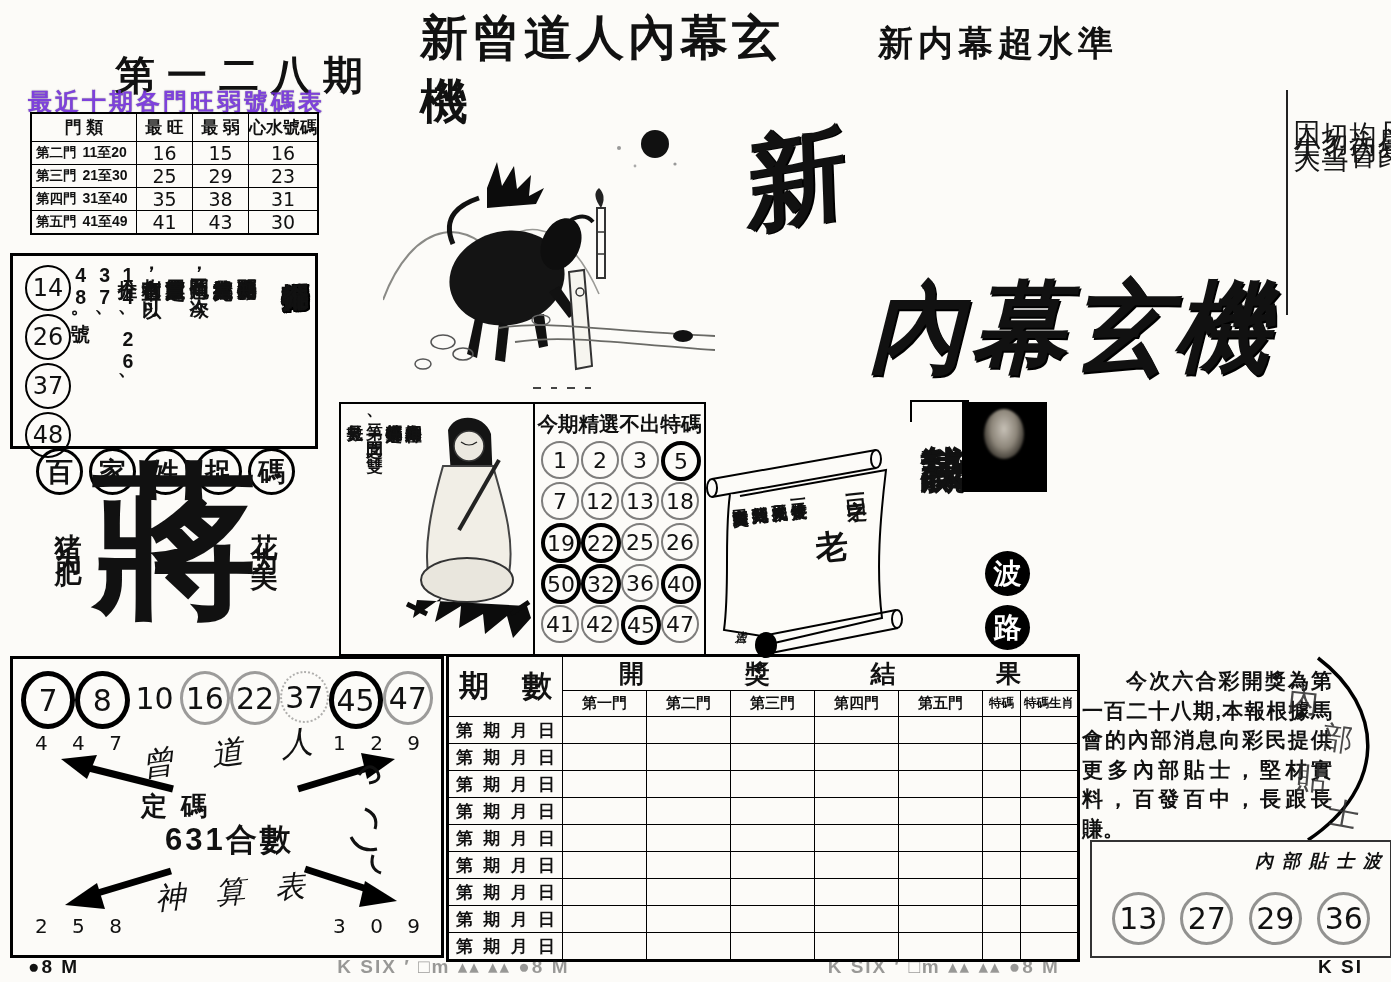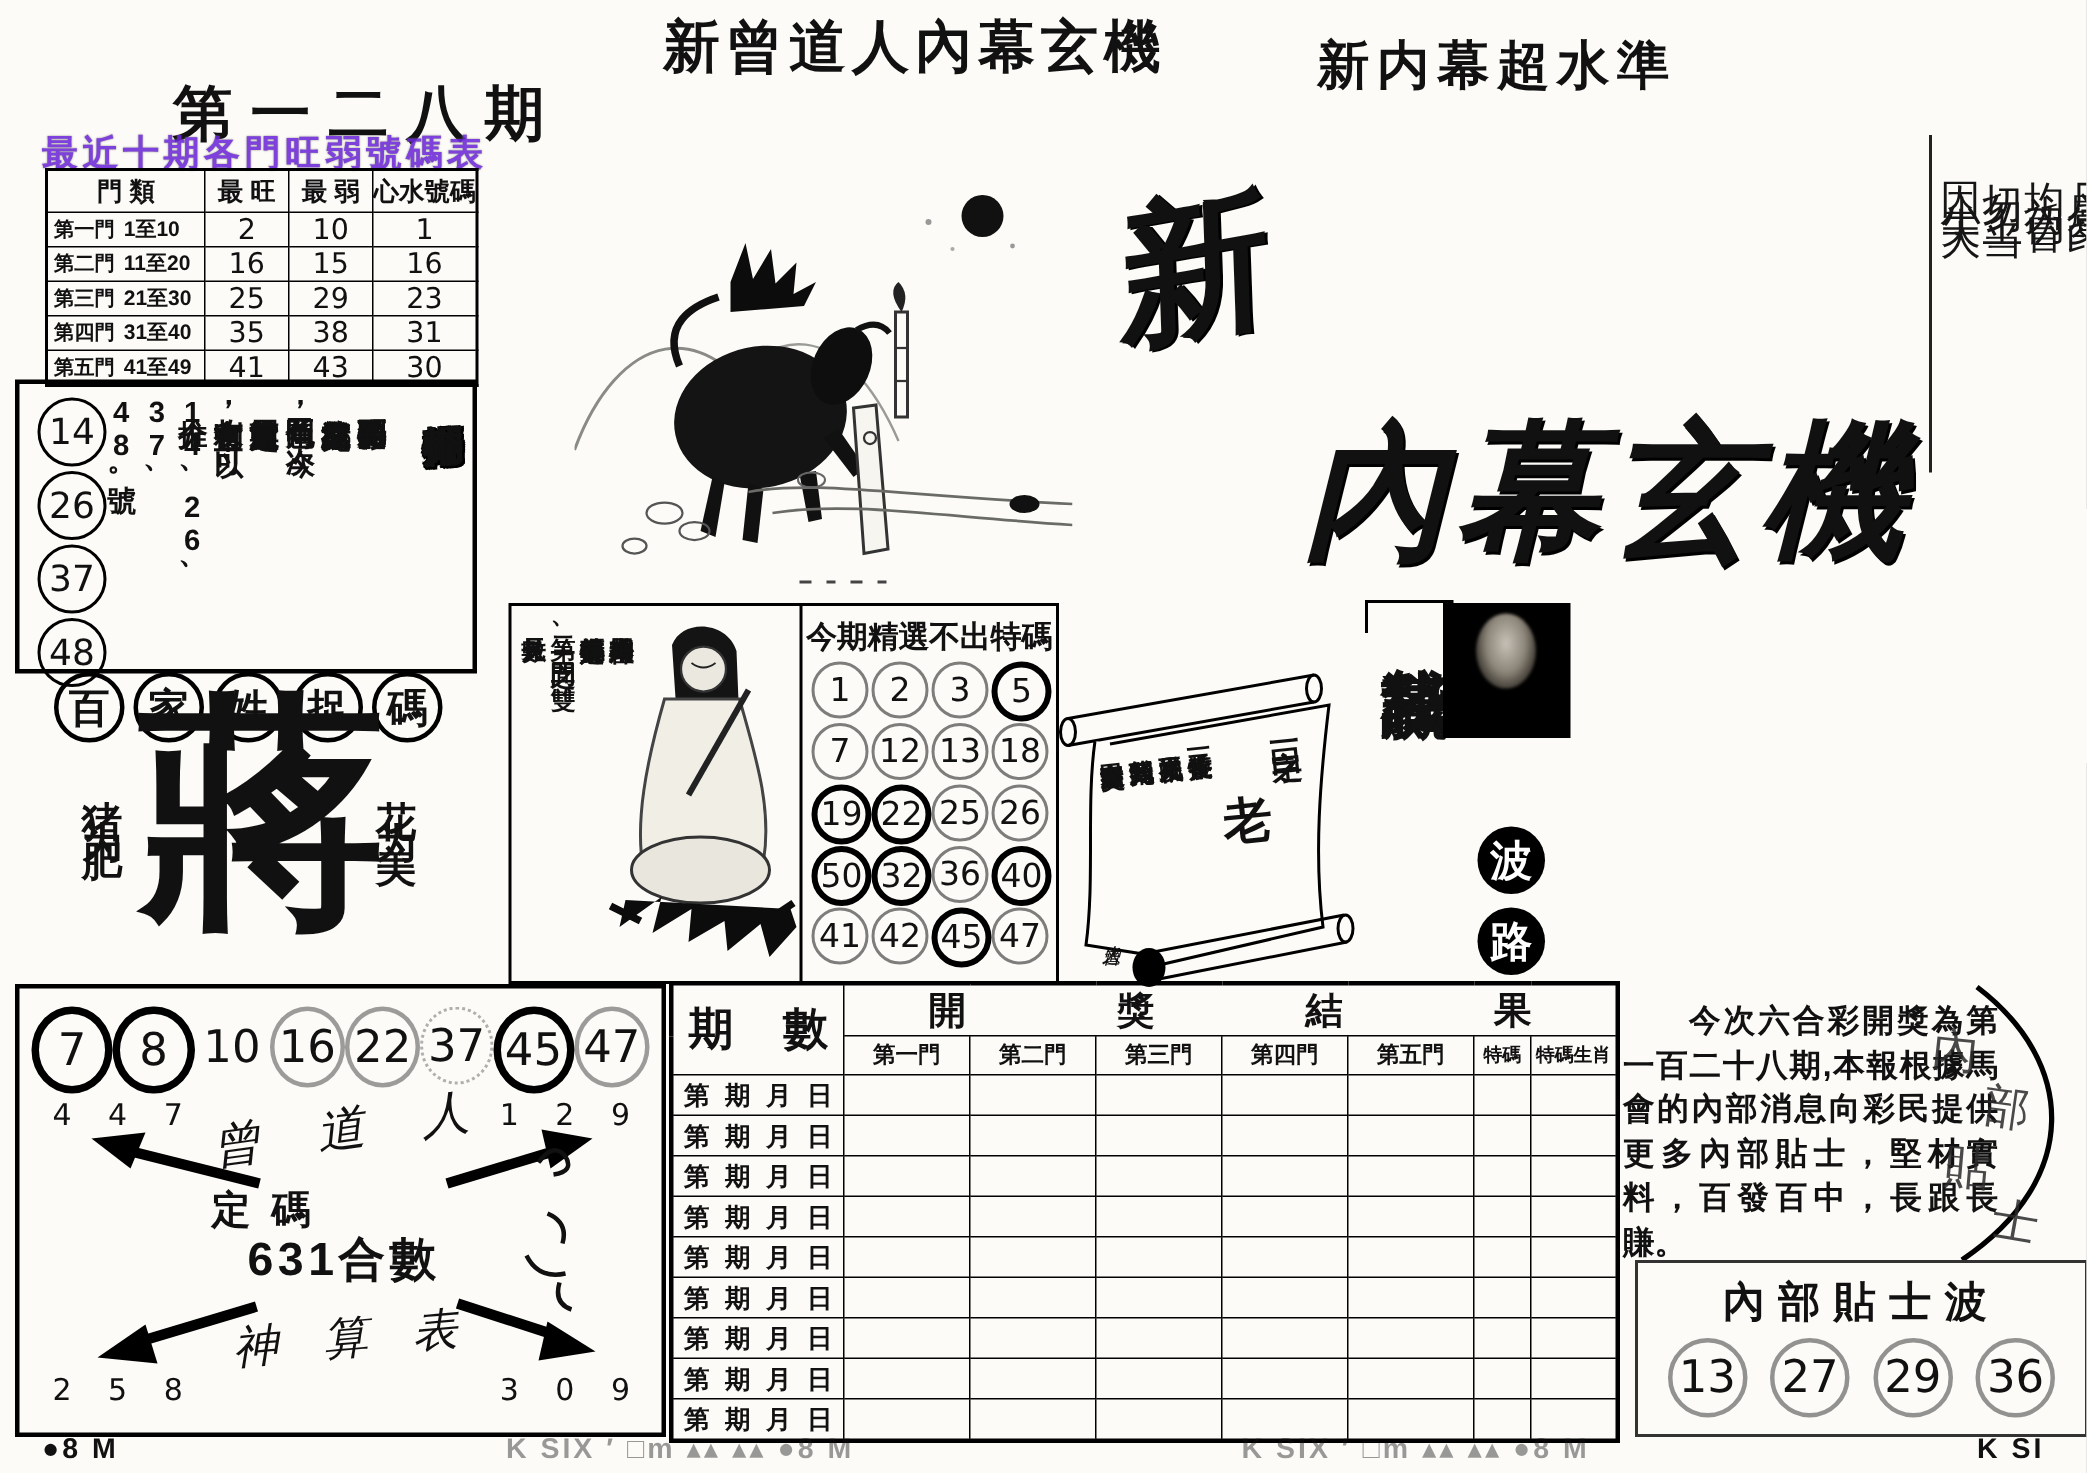--- a/index.html
+++ b/index.html
@@ -2,21 +2,21 @@
 <html><head>
 <meta charset="utf-8">
 <style>
   html,body{margin:0;padding:0;background:#d9d9d6;}
   .page{position:relative;width:1391px;height:982px;background:#fcfbf8;overflow:hidden;
         font-family:"Liberation Sans","DejaVu Sans",sans-serif;color:#111;}
   .abs{position:absolute;}
   .num{font-family:"DejaVu Sans",sans-serif;}
 
   
-  .main-title{left:420px;top:6px;width:380px;text-align:center;font-size:38px;font-weight:900;letter-spacing:4px;}
+  .main-title{left:420px;top:6px;width:380px;text-align:left;font-size:48px;font-weight:900;letter-spacing:4px;}
   .sec-title{left:878px;top:20px;font-size:35px;font-weight:900;letter-spacing:5px;}
   .issue-title{left:115px;top:48px;font-size:40px;font-weight:900;letter-spacing:12px;}
   .masthead{left:893px;top:262px;font-size:96px;font-weight:900;letter-spacing:6px;
             transform:skewX(-14deg) scaleY(1.04);transform-origin:left top;text-shadow:2px 2px 0 #000;}
   .xin{left:745px;top:112px;font-size:102px;font-weight:900;transform:rotate(-10deg) skewX(-8deg);text-shadow:2px 1px 0 #000;}
 
   
   .warning{left:1292px;top:100px;height:160px;writing-mode:vertical-rl;text-orientation:upright;
            font-size:27px;font-weight:500;color:#161616;}
   .warning div{line-height:1.0;letter-spacing:8px;margin:0 1px;}
@@ -128,21 +128,21 @@
   
   .insider-para{left:1082px;top:666px;width:250px;font-size:21px;font-weight:700;line-height:29.5px;
                 text-align:justify;text-indent:44px;}
   .stamp{left:1284px;top:656px;width:106px;height:186px;}
   .stamp-c{position:absolute;font-family:"Liberation Serif",serif;font-weight:400;font-size:31px;color:#2b2b2b;opacity:.85;}
   .stamp-c0{left:4px;top:24px;transform:rotate(6deg);}
   .stamp-c1{left:38px;top:62px;transform:rotate(8deg);}
   .stamp-c2{left:12px;top:102px;transform:rotate(5deg);}
   .stamp-c3{left:44px;top:138px;transform:rotate(10deg);}
   .tipsbox{left:1090px;top:840px;width:298px;height:114px;border:2px solid #333;}
-  .tips-title{position:absolute;left:0;right:0;top:7px;text-align:center;font-size:28px;font-weight:900;letter-spacing:9px;}
+  .tips-title{position:absolute;left:0;right:0;top:7px;text-align:right;font-size:18px;font-weight:900;letter-spacing:9px;font-style:italic;}
   .tips-nums{position:absolute;left:12px;right:12px;top:50px;display:flex;justify-content:space-around;}
   .tip-num{width:47px;height:47px;border-radius:50%;border:3px solid rgba(0,0,0,.42);display:flex;align-items:center;
            justify-content:center;font-size:30px;font-family:"DejaVu Sans",sans-serif;}
 
   
   .footer{left:0;top:951px;width:1391px;height:31px;display:flex;align-items:center;justify-content:space-between;
           padding:0 28px;box-sizing:border-box;font-size:19px;font-weight:700;letter-spacing:2px;white-space:nowrap;}
   .f-item.faded{opacity:.42;filter:blur(.4px);}
 </style>
 </head>
@@ -197,26 +197,20 @@
   </svg>
 
   <div class="abs stats-subtitle">最近十期各門旺弱號碼表</div>
   <table class="stats" id="stats-table">
       <tbody>
         <tr>
           <th class="c0">門 類</th>
           <th class="c1">最 旺</th>
           <th class="c2">最 弱</th>
           <th class="c3">心水號碼</th>
-        </tr>
-        <tr>
-          <td class="cat"><span class="cat-name">第一門</span><span class="cat-range">1至10</span></td>
-          <td class="num">2</td>
-          <td class="num">10</td>
-          <td class="num">1</td>
         </tr>
         <tr>
           <td class="cat"><span class="cat-name">第二門</span><span class="cat-range">11至20</span></td>
           <td class="num">16</td>
           <td class="num">15</td>
           <td class="num">16</td>
         </tr>
         <tr>
           <td class="cat"><span class="cat-name">第三門</span><span class="cat-range">21至30</span></td>
           <td class="num">25</td>

